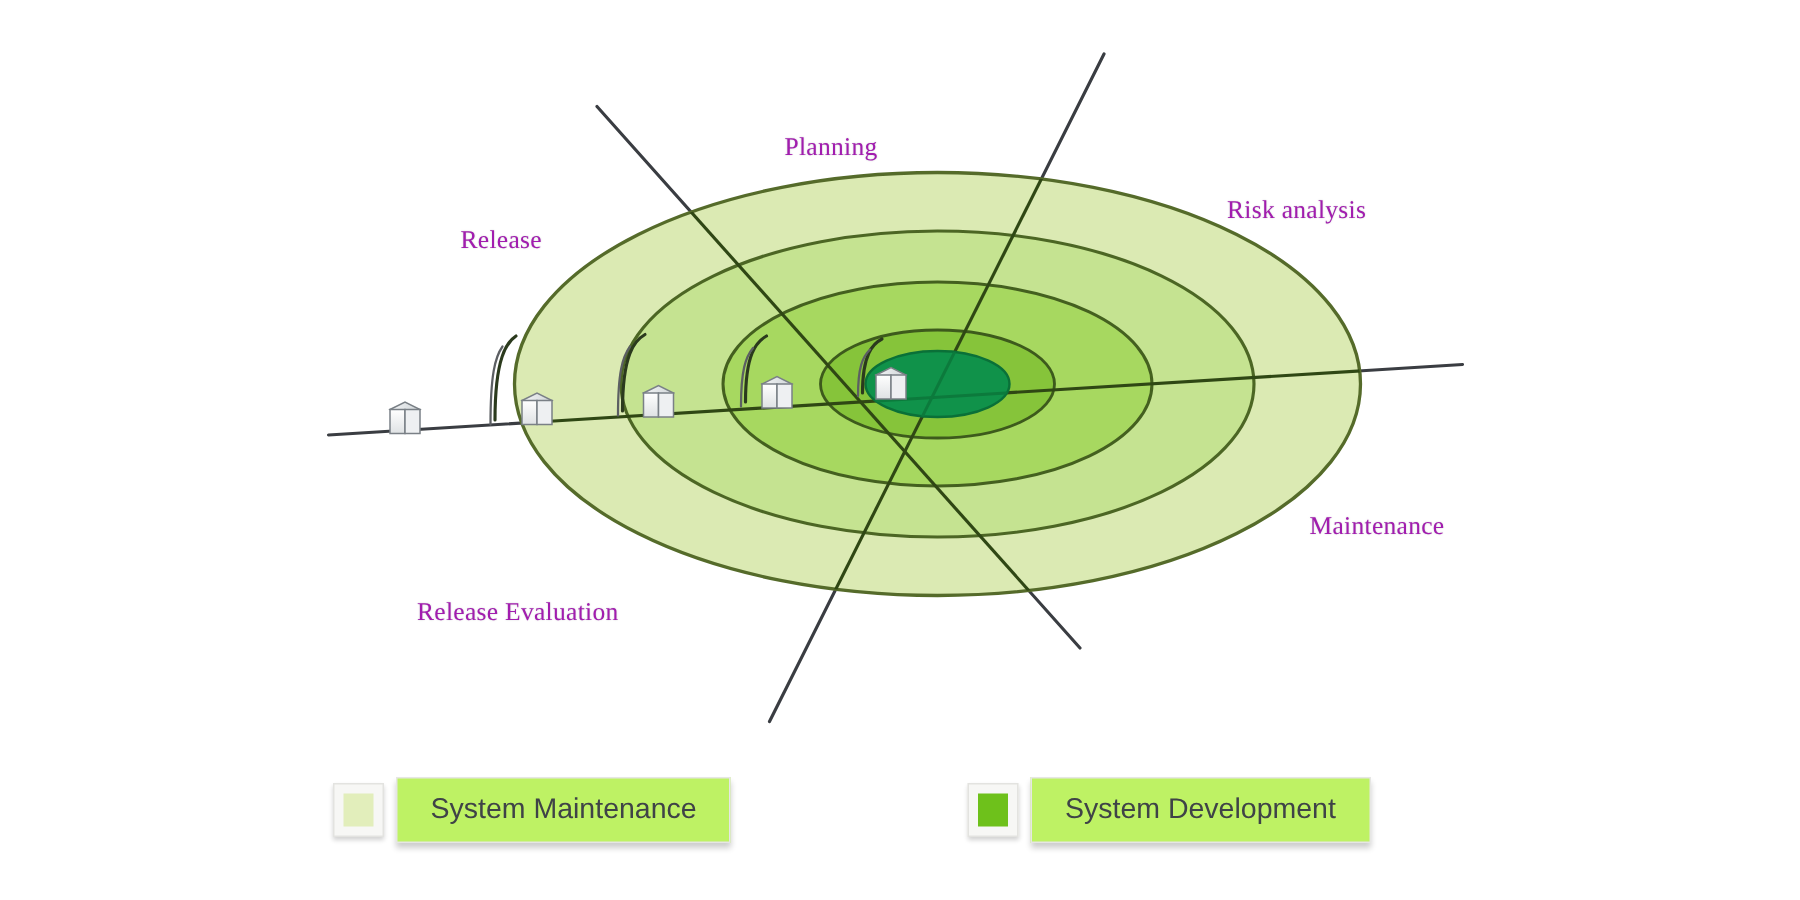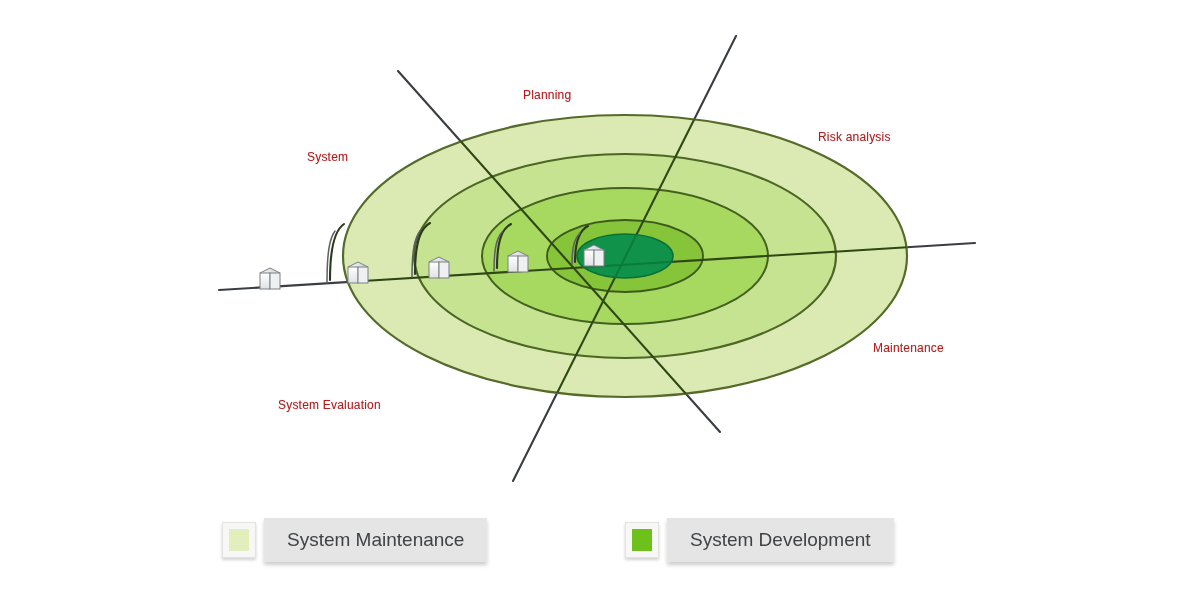--- a/index.html
+++ b/index.html
@@ -23,23 +23,23 @@
   }
   #diagram-svg {
     position: absolute;
     left: 0;
     top: 0;
     width: 1200px;
     height: 600px;
   }
   .phase-label {
     position: absolute;
-    color: #b91c1c;
-    font-family: Liberation Sans, sans-serif;
-    font-size: 12px;
+    color: #a21caf;
+    font-family: Liberation Serif, serif;
+    font-size: 17px;
     font-weight: 400;
     letter-spacing: 0.2px;
     white-space: nowrap;
     text-shadow: 0 0 1px rgba(120,125,130,0.45);
   }
   .legend {
     position: absolute;
     display: flex;
     align-items: center;
   }
@@ -58,21 +58,21 @@
     width: 20px;
     height: 22px;
     display: block;
   }
   .legend-plate {
     height: 44px;
     display: flex;
     align-items: center;
     padding: 0 22px 0 22px;
     margin-left: 8px;
-    background: #e5e5e5;
+    background: #bef264;
     border: 1px solid #e6e6e4;
     box-shadow: 0 3px 4px rgba(0,0,0,0.2);
     box-sizing: border-box;
   }
   .legend-text {
     font-family: "Liberation Sans", sans-serif;
     font-size: 19px;
     color: #3f4347;
     white-space: nowrap;
   }
@@ -179,34 +179,34 @@
     </g>
   </svg>
 
   <div class="phase-label" style="left:523px; top:88px;">Planning</div>
 
   <div class="phase-label" style="left:818px; top:130px;text-align:right;">Risk analysis</div>
 
   <div class="phase-label" style="left:873px; top:341px;">Maintenance</div>
 
 
-  <div class="phase-label" style="left:278px; top:398px;">System Evaluation</div>
-
-  <div class="phase-label" style="left:307px; top:150px;">System</div>
+  <div class="phase-label" style="left:278px; top:398px;">Release Evaluation</div>
+
+  <div class="phase-label" style="left:307px; top:150px;">Release</div>
 
   <div class="legend" style="left:222px; top:518px;">
     <div class="legend-swatch-wrap">
       <span class="legend-swatch" style="background:#e2eebb;"></span>
     </div>
     <div class="legend-plate">
       <span class="legend-text">System Maintenance</span>
     </div>
   </div>
 
-  <div class="legend" style="left:625px; top:518px;">
+  <div class="legend" style="left:645px; top:518px;">
     <div class="legend-swatch-wrap">
       <span class="legend-swatch" style="background:#6ec11b;"></span>
     </div>
     <div class="legend-plate">
       <span class="legend-text">System Development</span>
     </div>
   </div>
 
 </div>
 

